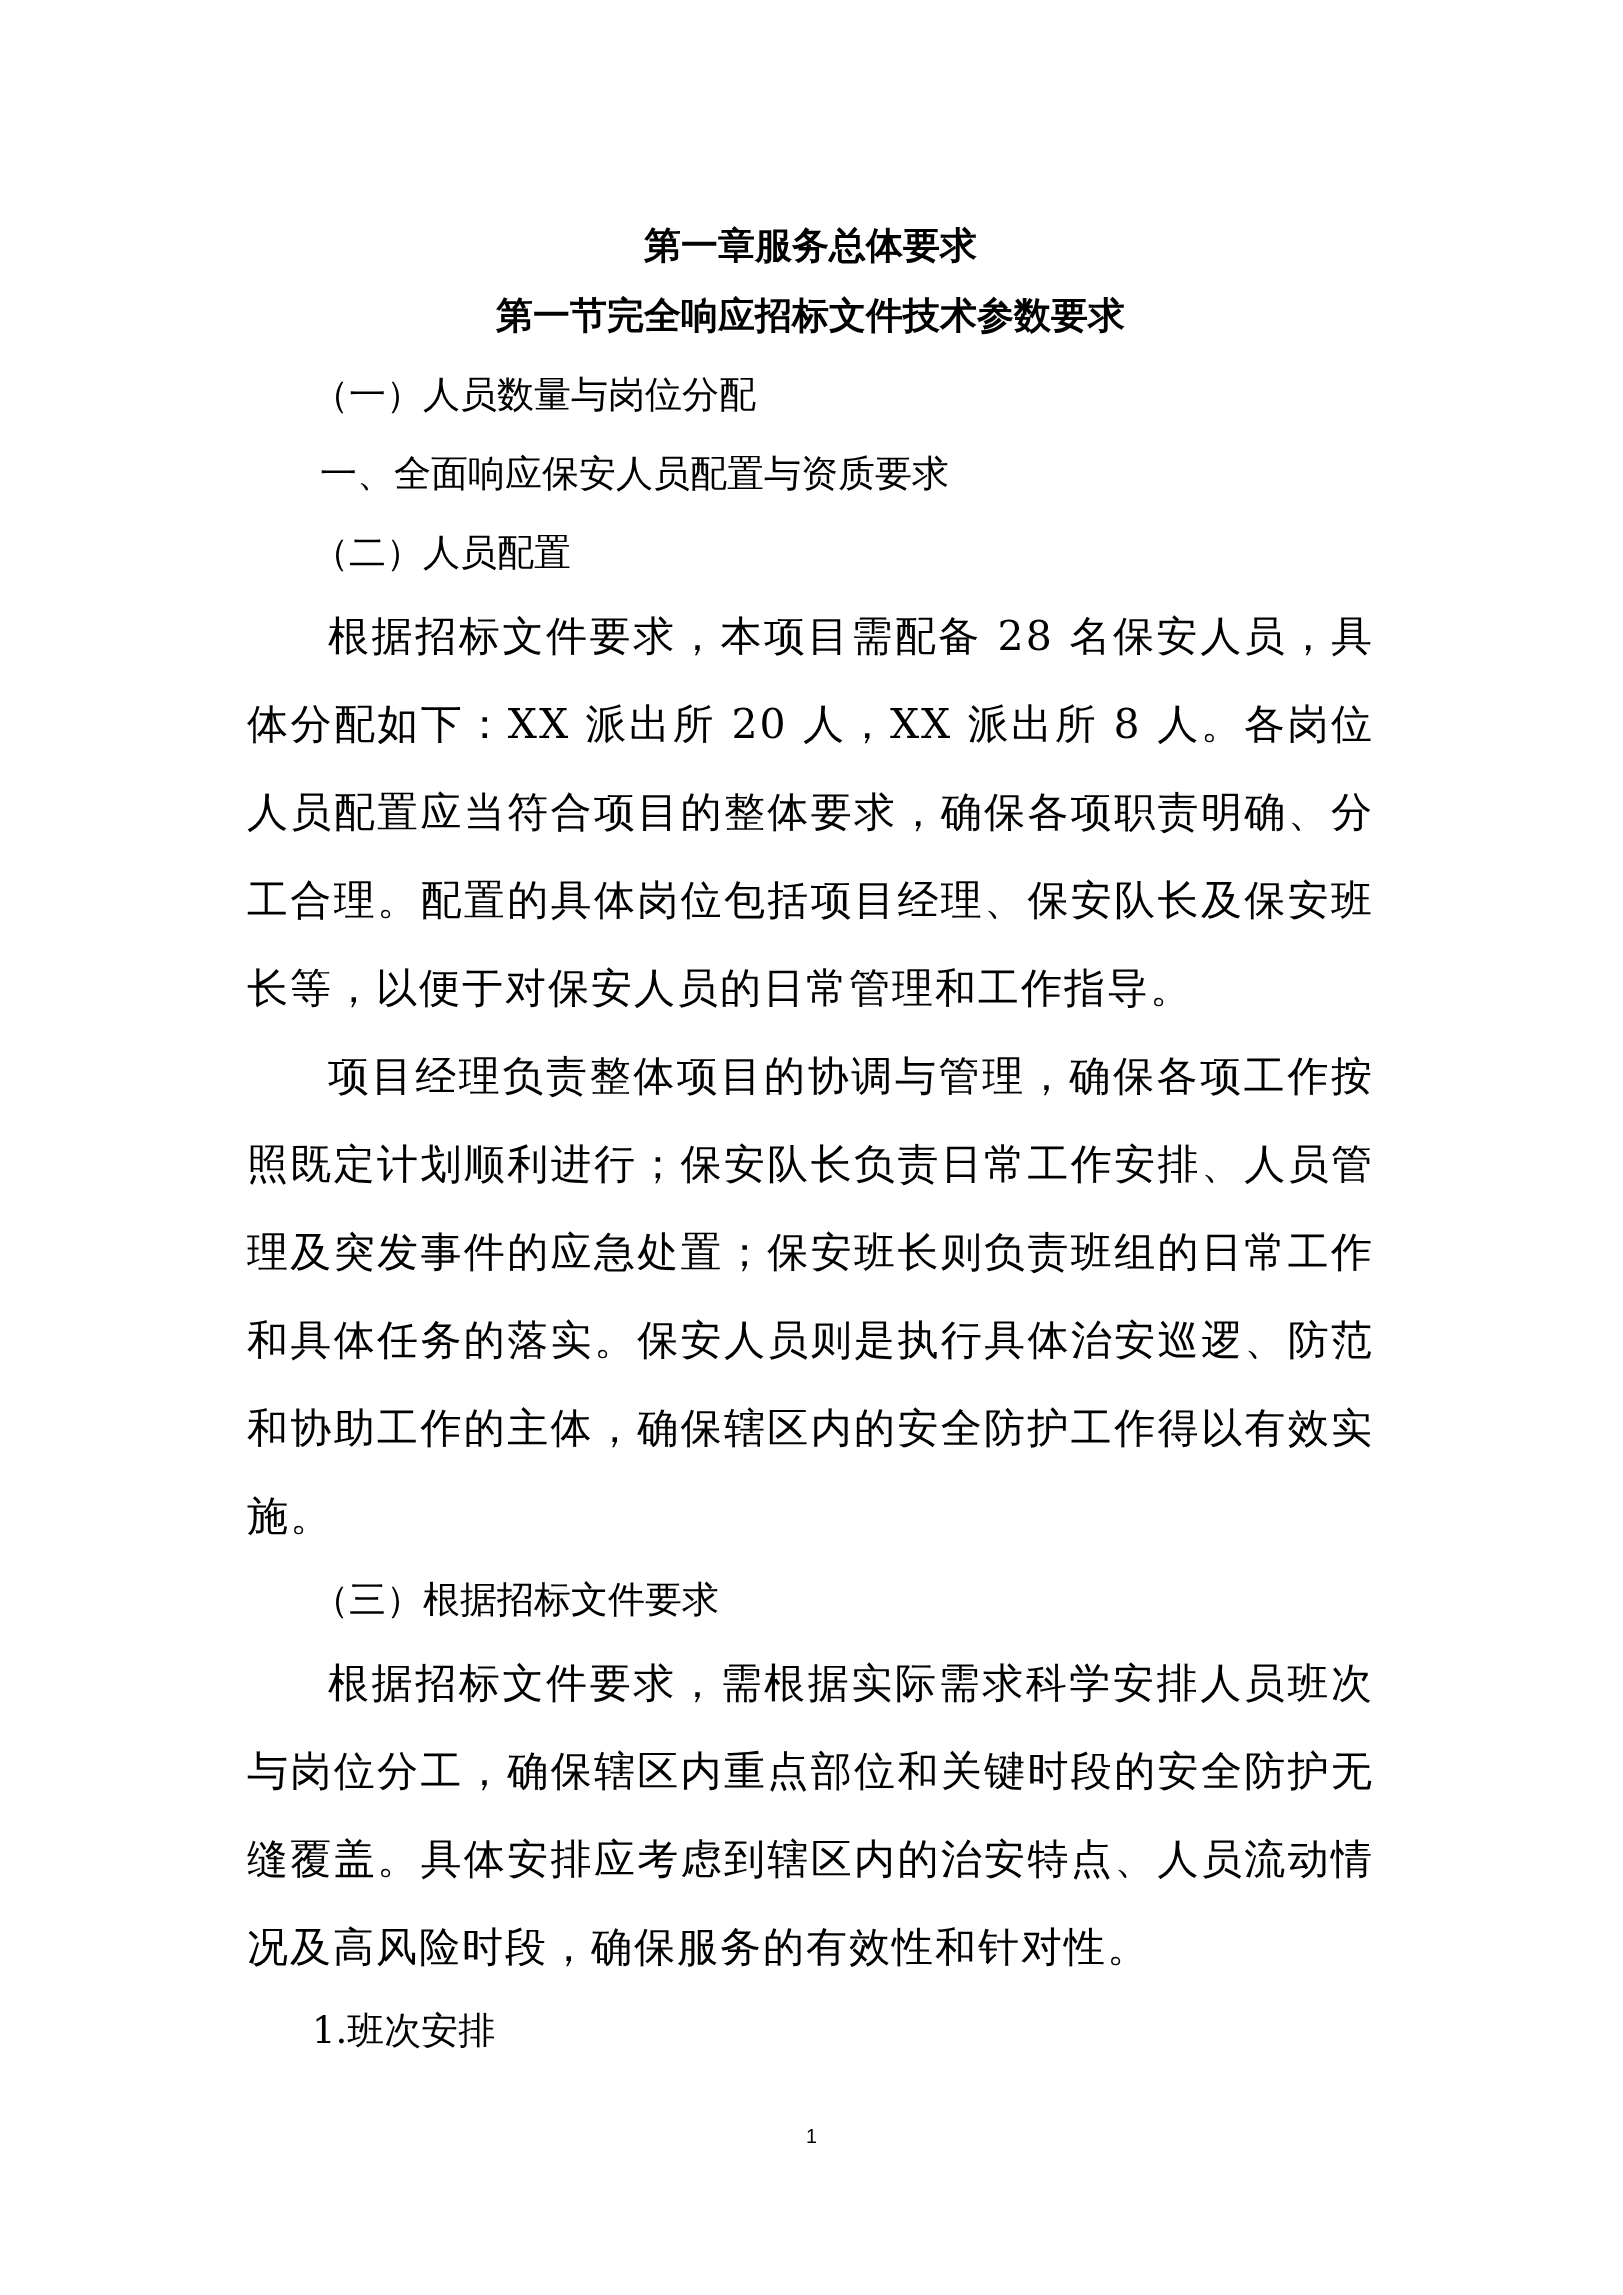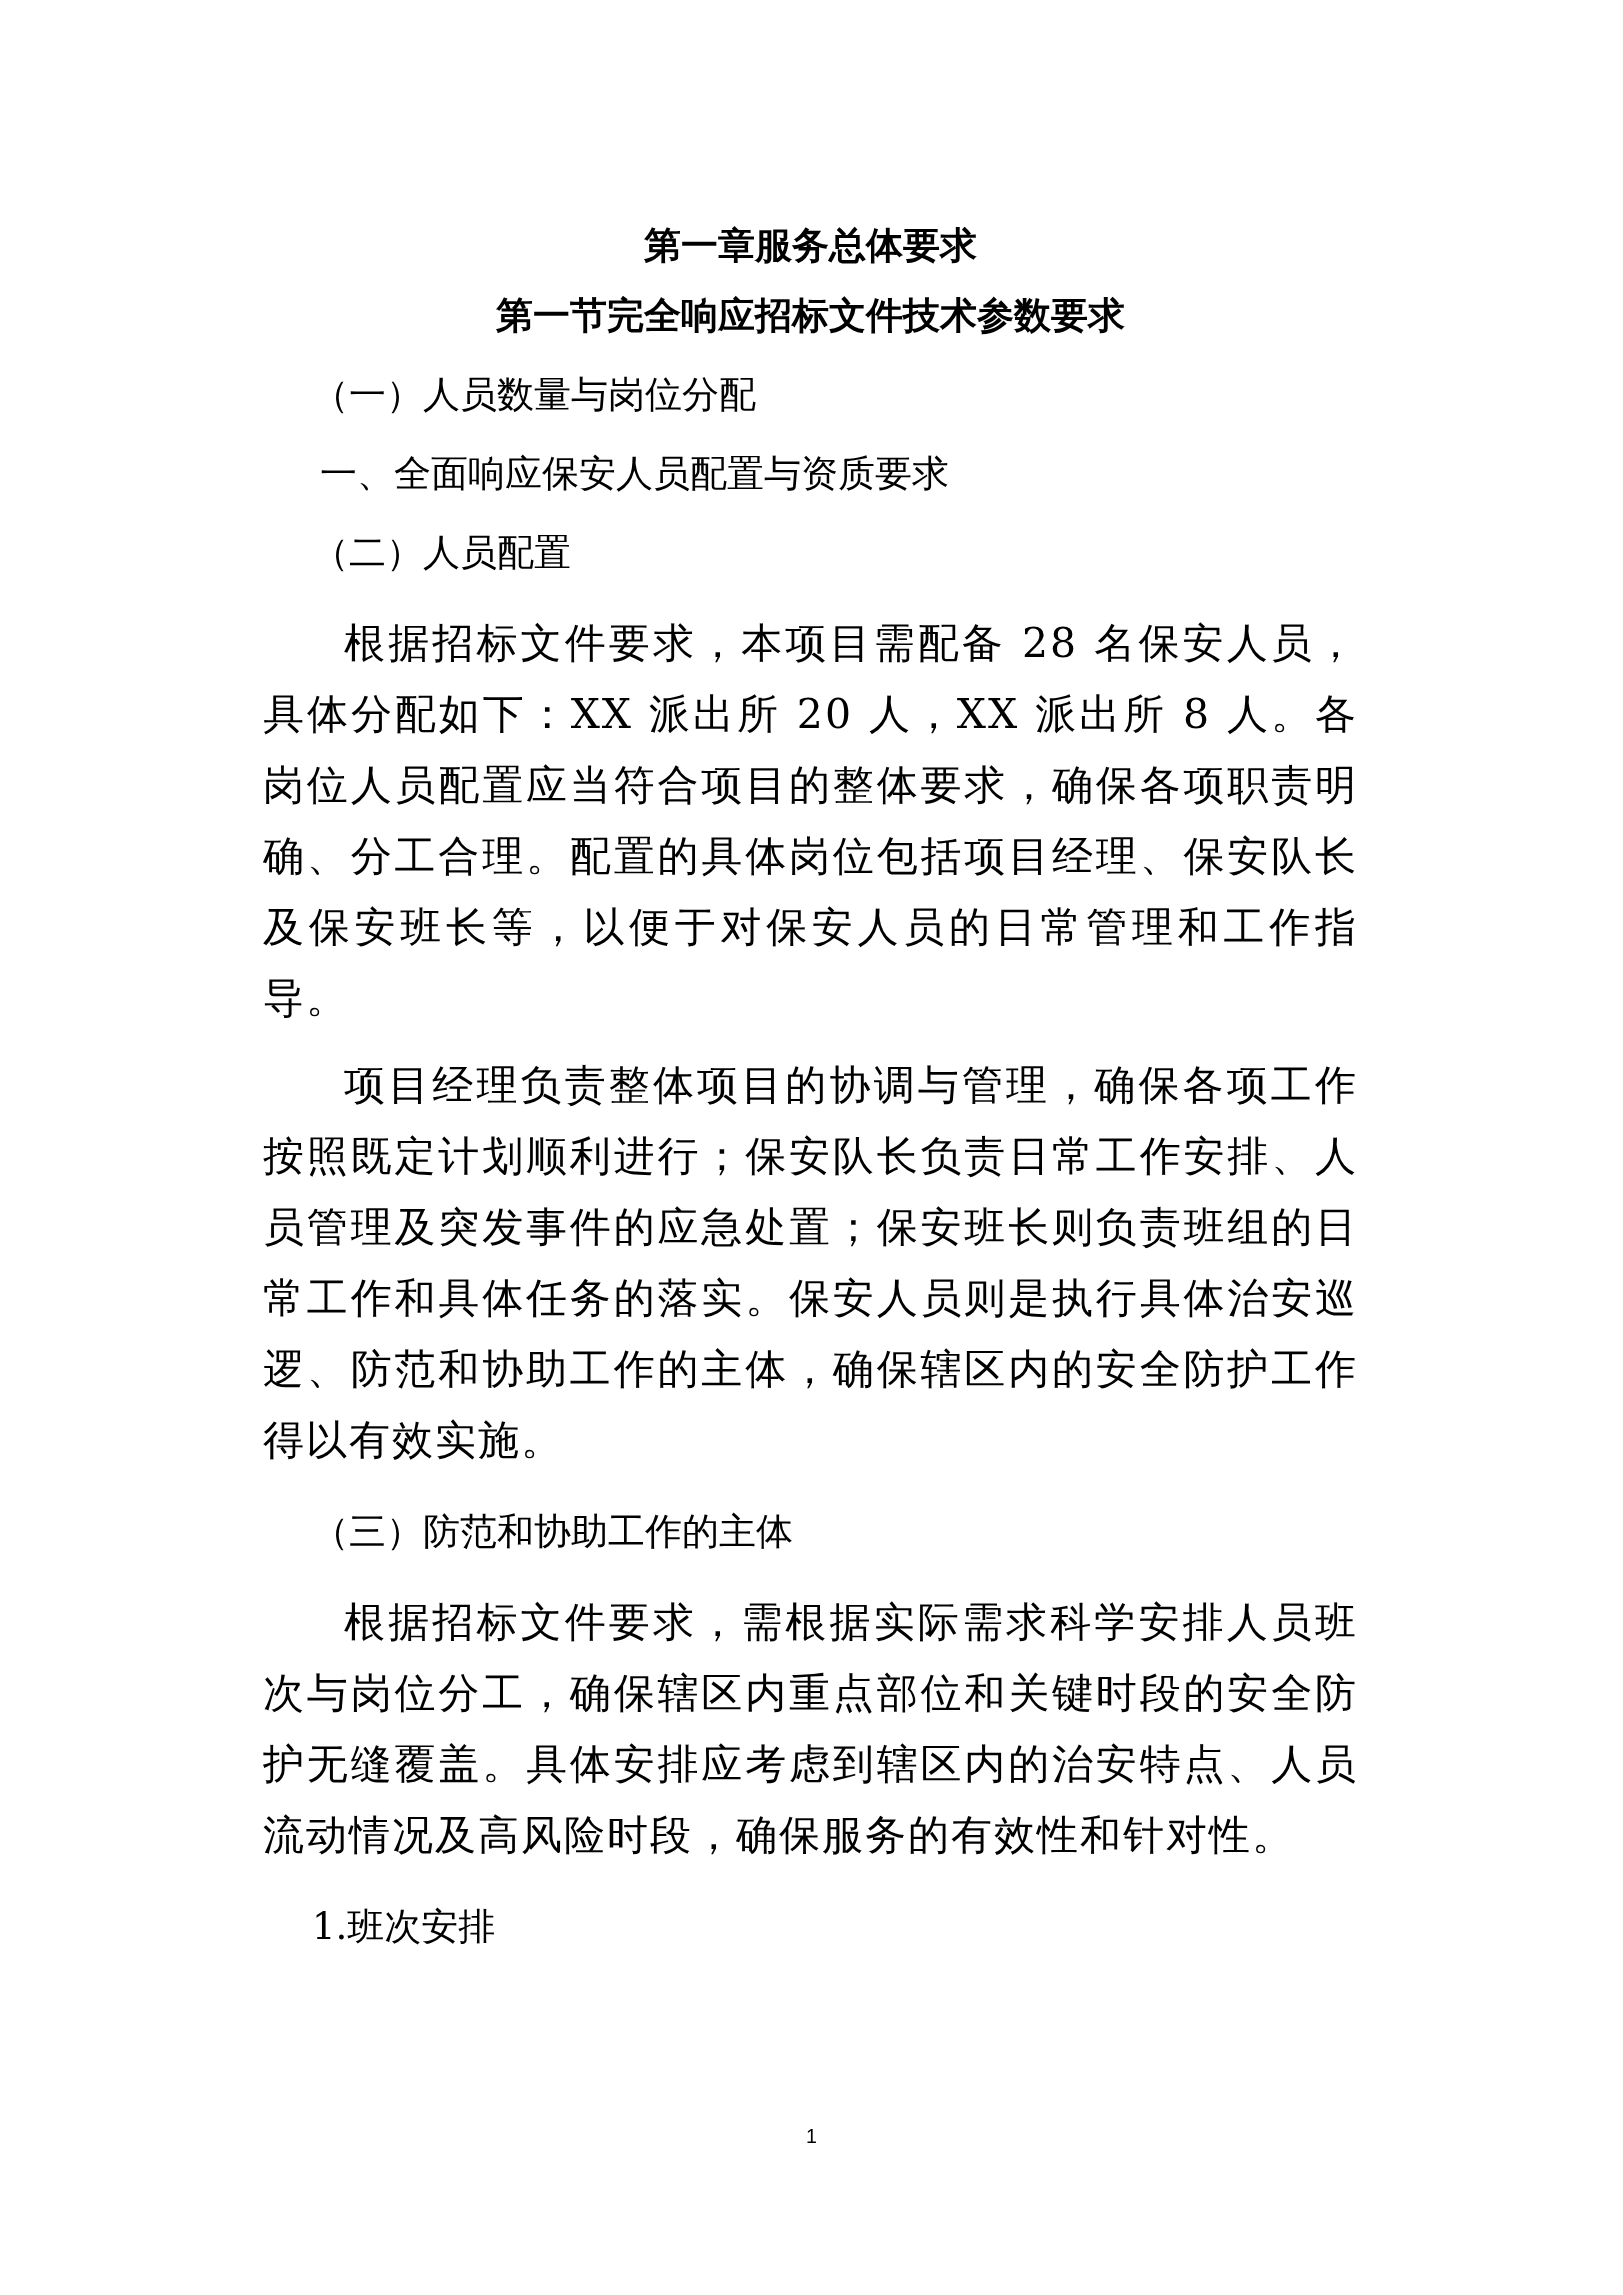--- a/index.html
+++ b/index.html
@@ -19,21 +19,21 @@
     text-align: center; font-weight: bold; font-size: 37px;
     height: 79px; line-height: 79px; margin: 0;
     font-family: Liberation Serif, serif;
   }
   .heading {
     font-size: 37px; line-height: 79px; height: 79px; margin: 0;
     padding-left: 73px; white-space: nowrap;
   }
   .heading.sub { padding-left: 65px; }
   .para {
-    font-size: 41px; line-height: 71px; margin: 16px;
+    font-size: 41px; line-height: 88px; margin: 0;
     text-indent: 81px; text-align: justify;
     letter-spacing: 2px;
   }
   .page-number {
     position: absolute; left: 0; width: 1623px; top: 2125px;
     text-align: center; font-size: 19.6px;
     font-family: "Liberation Sans", "DejaVu Sans", sans-serif;
   }
 </style>
 </head>
@@ -41,19 +41,19 @@
 
 <div class="page">
   <div class="content">
     <h1 class="title-1">第一章服务总体要求</h1>
     <h2 class="title-2">第一节完全响应招标文件技术参数要求</h2>
     <p class="heading sub">（一）人员数量与岗位分配</p>
     <p class="heading">一、全面响应保安人员配置与资质要求</p>
     <p class="heading sub">（二）人员配置</p>
     <p class="para">根据招标文件要求，本项目需配备 28 名保安人员，具体分配如下：XX 派出所 20 人，XX 派出所 8 人。各岗位人员配置应当符合项目的整体要求，确保各项职责明确、分工合理。配置的具体岗位包括项目经理、保安队长及保安班长等，以便于对保安人员的日常管理和工作指导。</p>
     <p class="para">项目经理负责整体项目的协调与管理，确保各项工作按照既定计划顺利进行；保安队长负责日常工作安排、人员管理及突发事件的应急处置；保安班长则负责班组的日常工作和具体任务的落实。保安人员则是执行具体治安巡逻、防范和协助工作的主体，确保辖区内的安全防护工作得以有效实施。</p>
-    <p class="heading sub">（三）防范和协助工作的主体</p>
+    <p class="heading sub">（三）根据招标文件要求</p>
     <p class="para">根据招标文件要求，需根据实际需求科学安排人员班次与岗位分工，确保辖区内重点部位和关键时段的安全防护无缝覆盖。具体安排应考虑到辖区内的治安特点、人员流动情况及高风险时段，确保服务的有效性和针对性。</p>
     <p class="heading sub">1.班次安排</p>
   </div>
   <div class="page-number">1</div>
 </div>
 
 
 </body></html>

